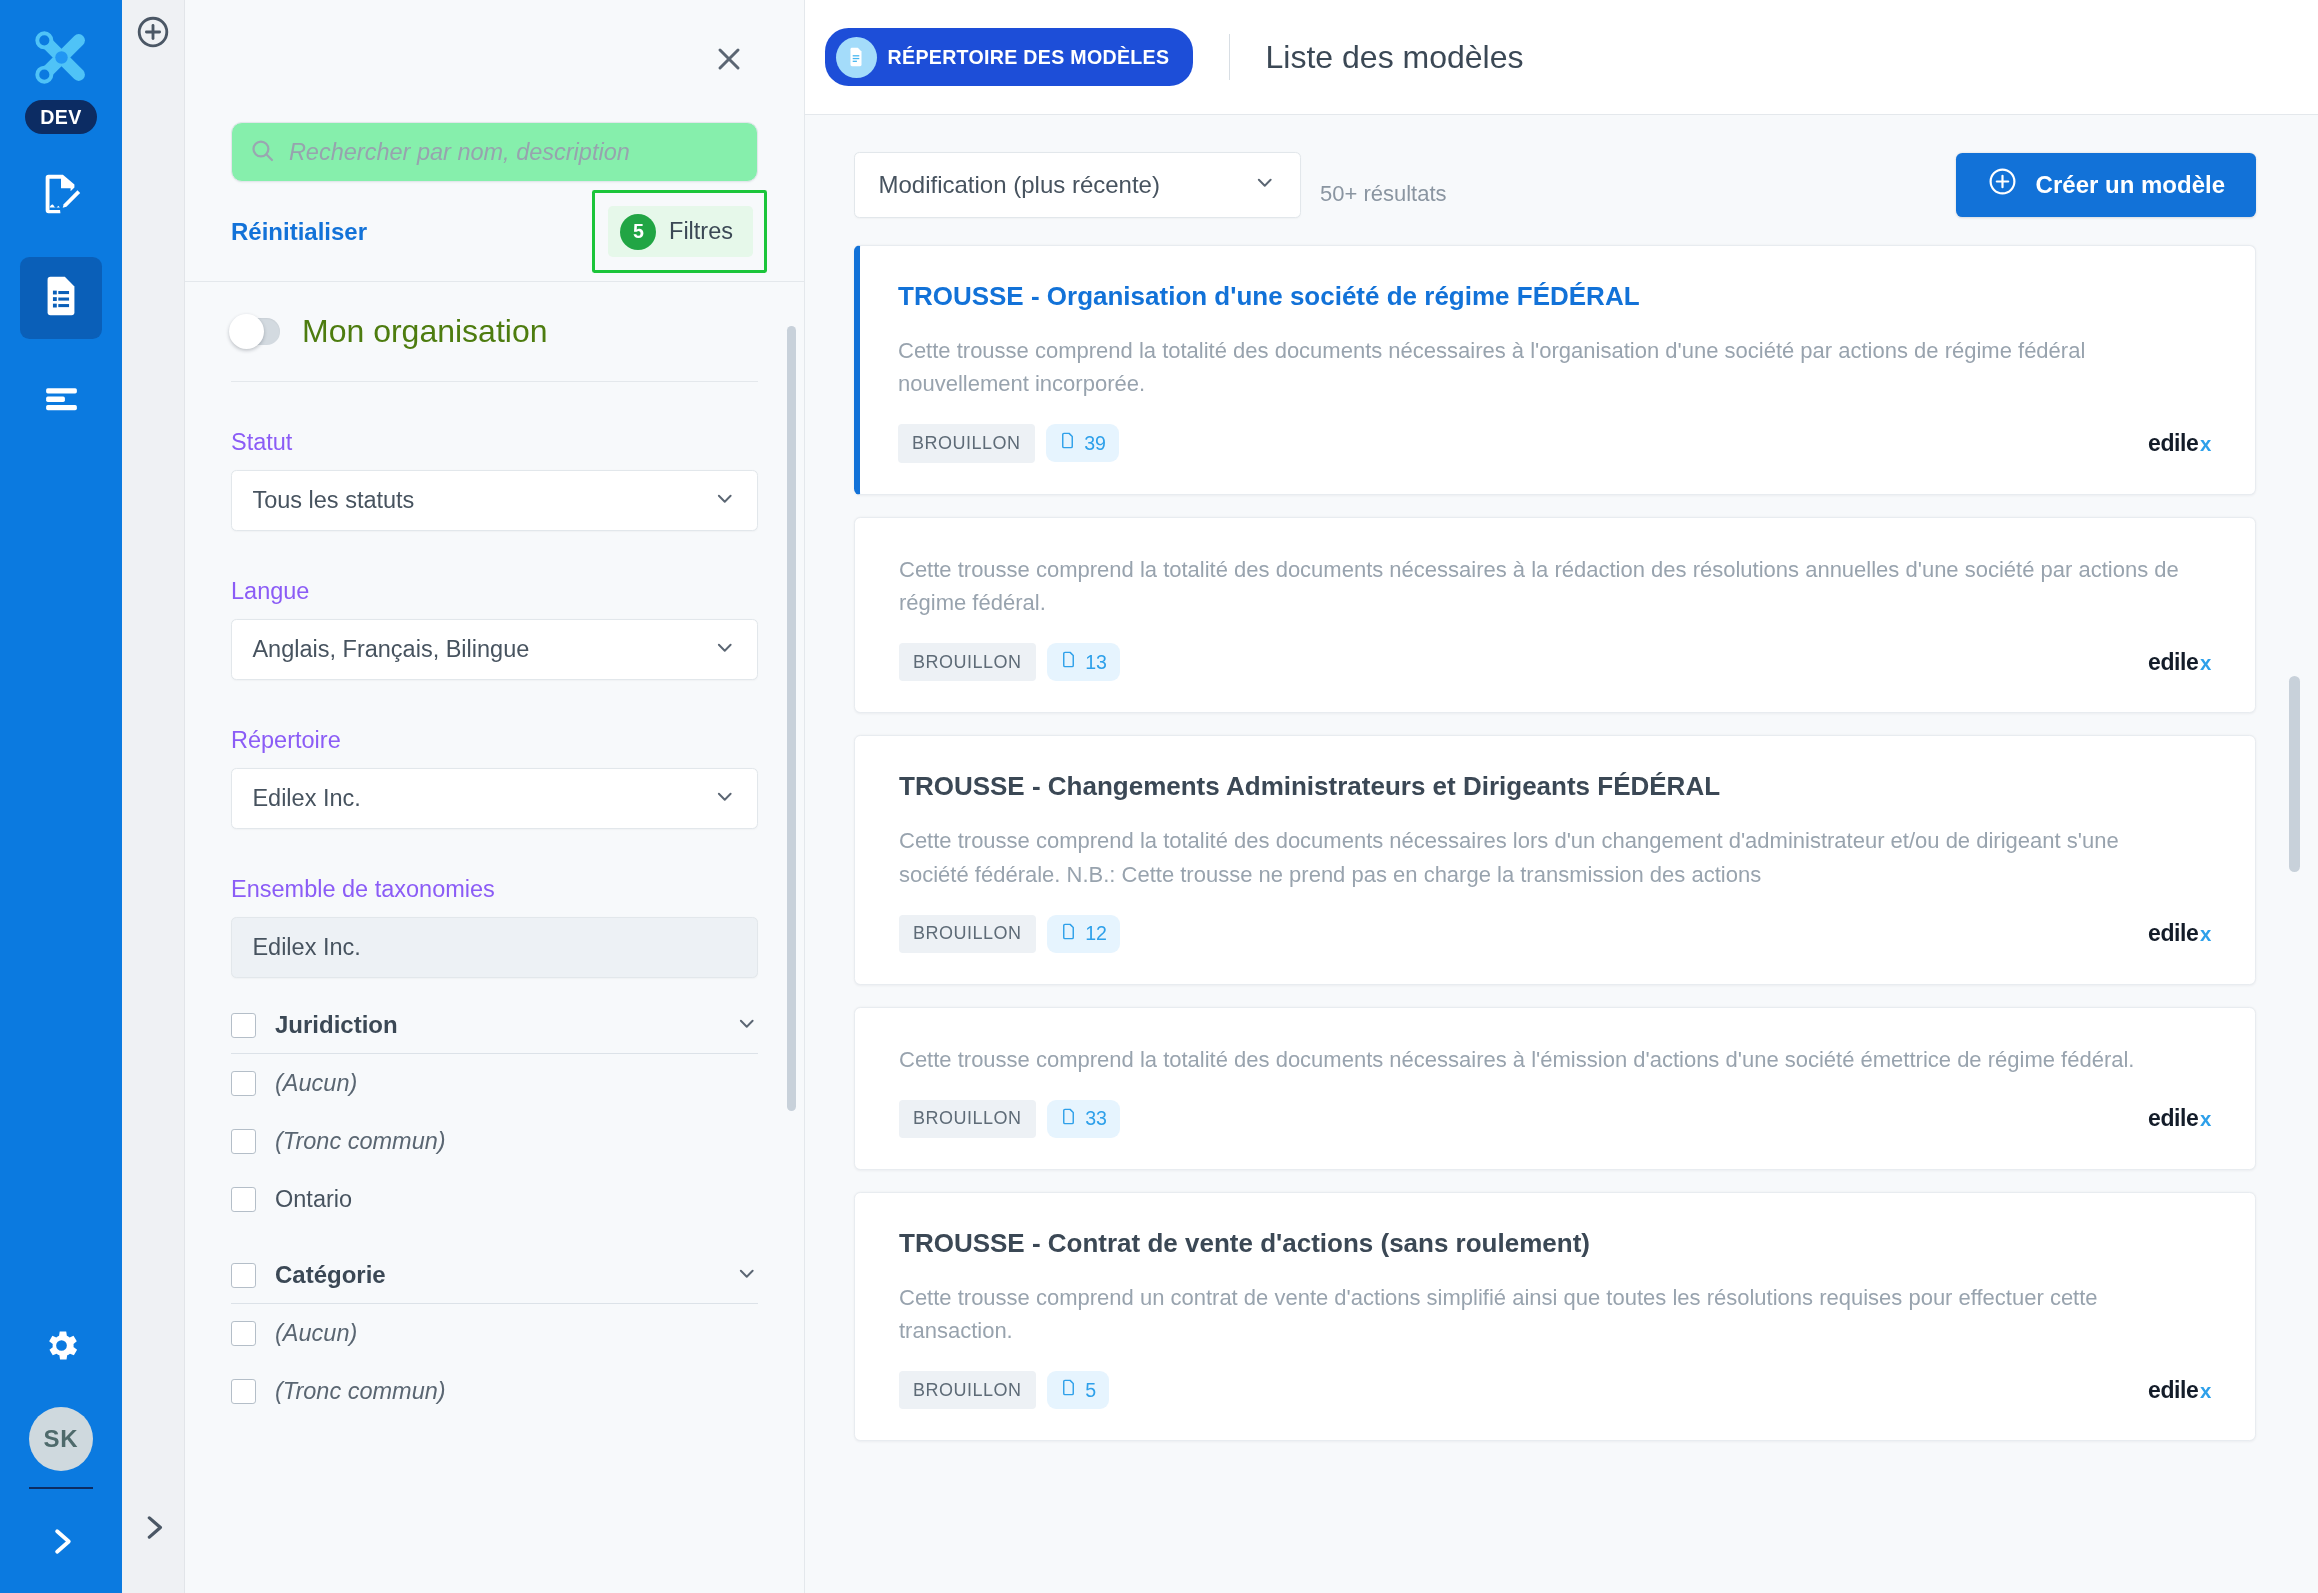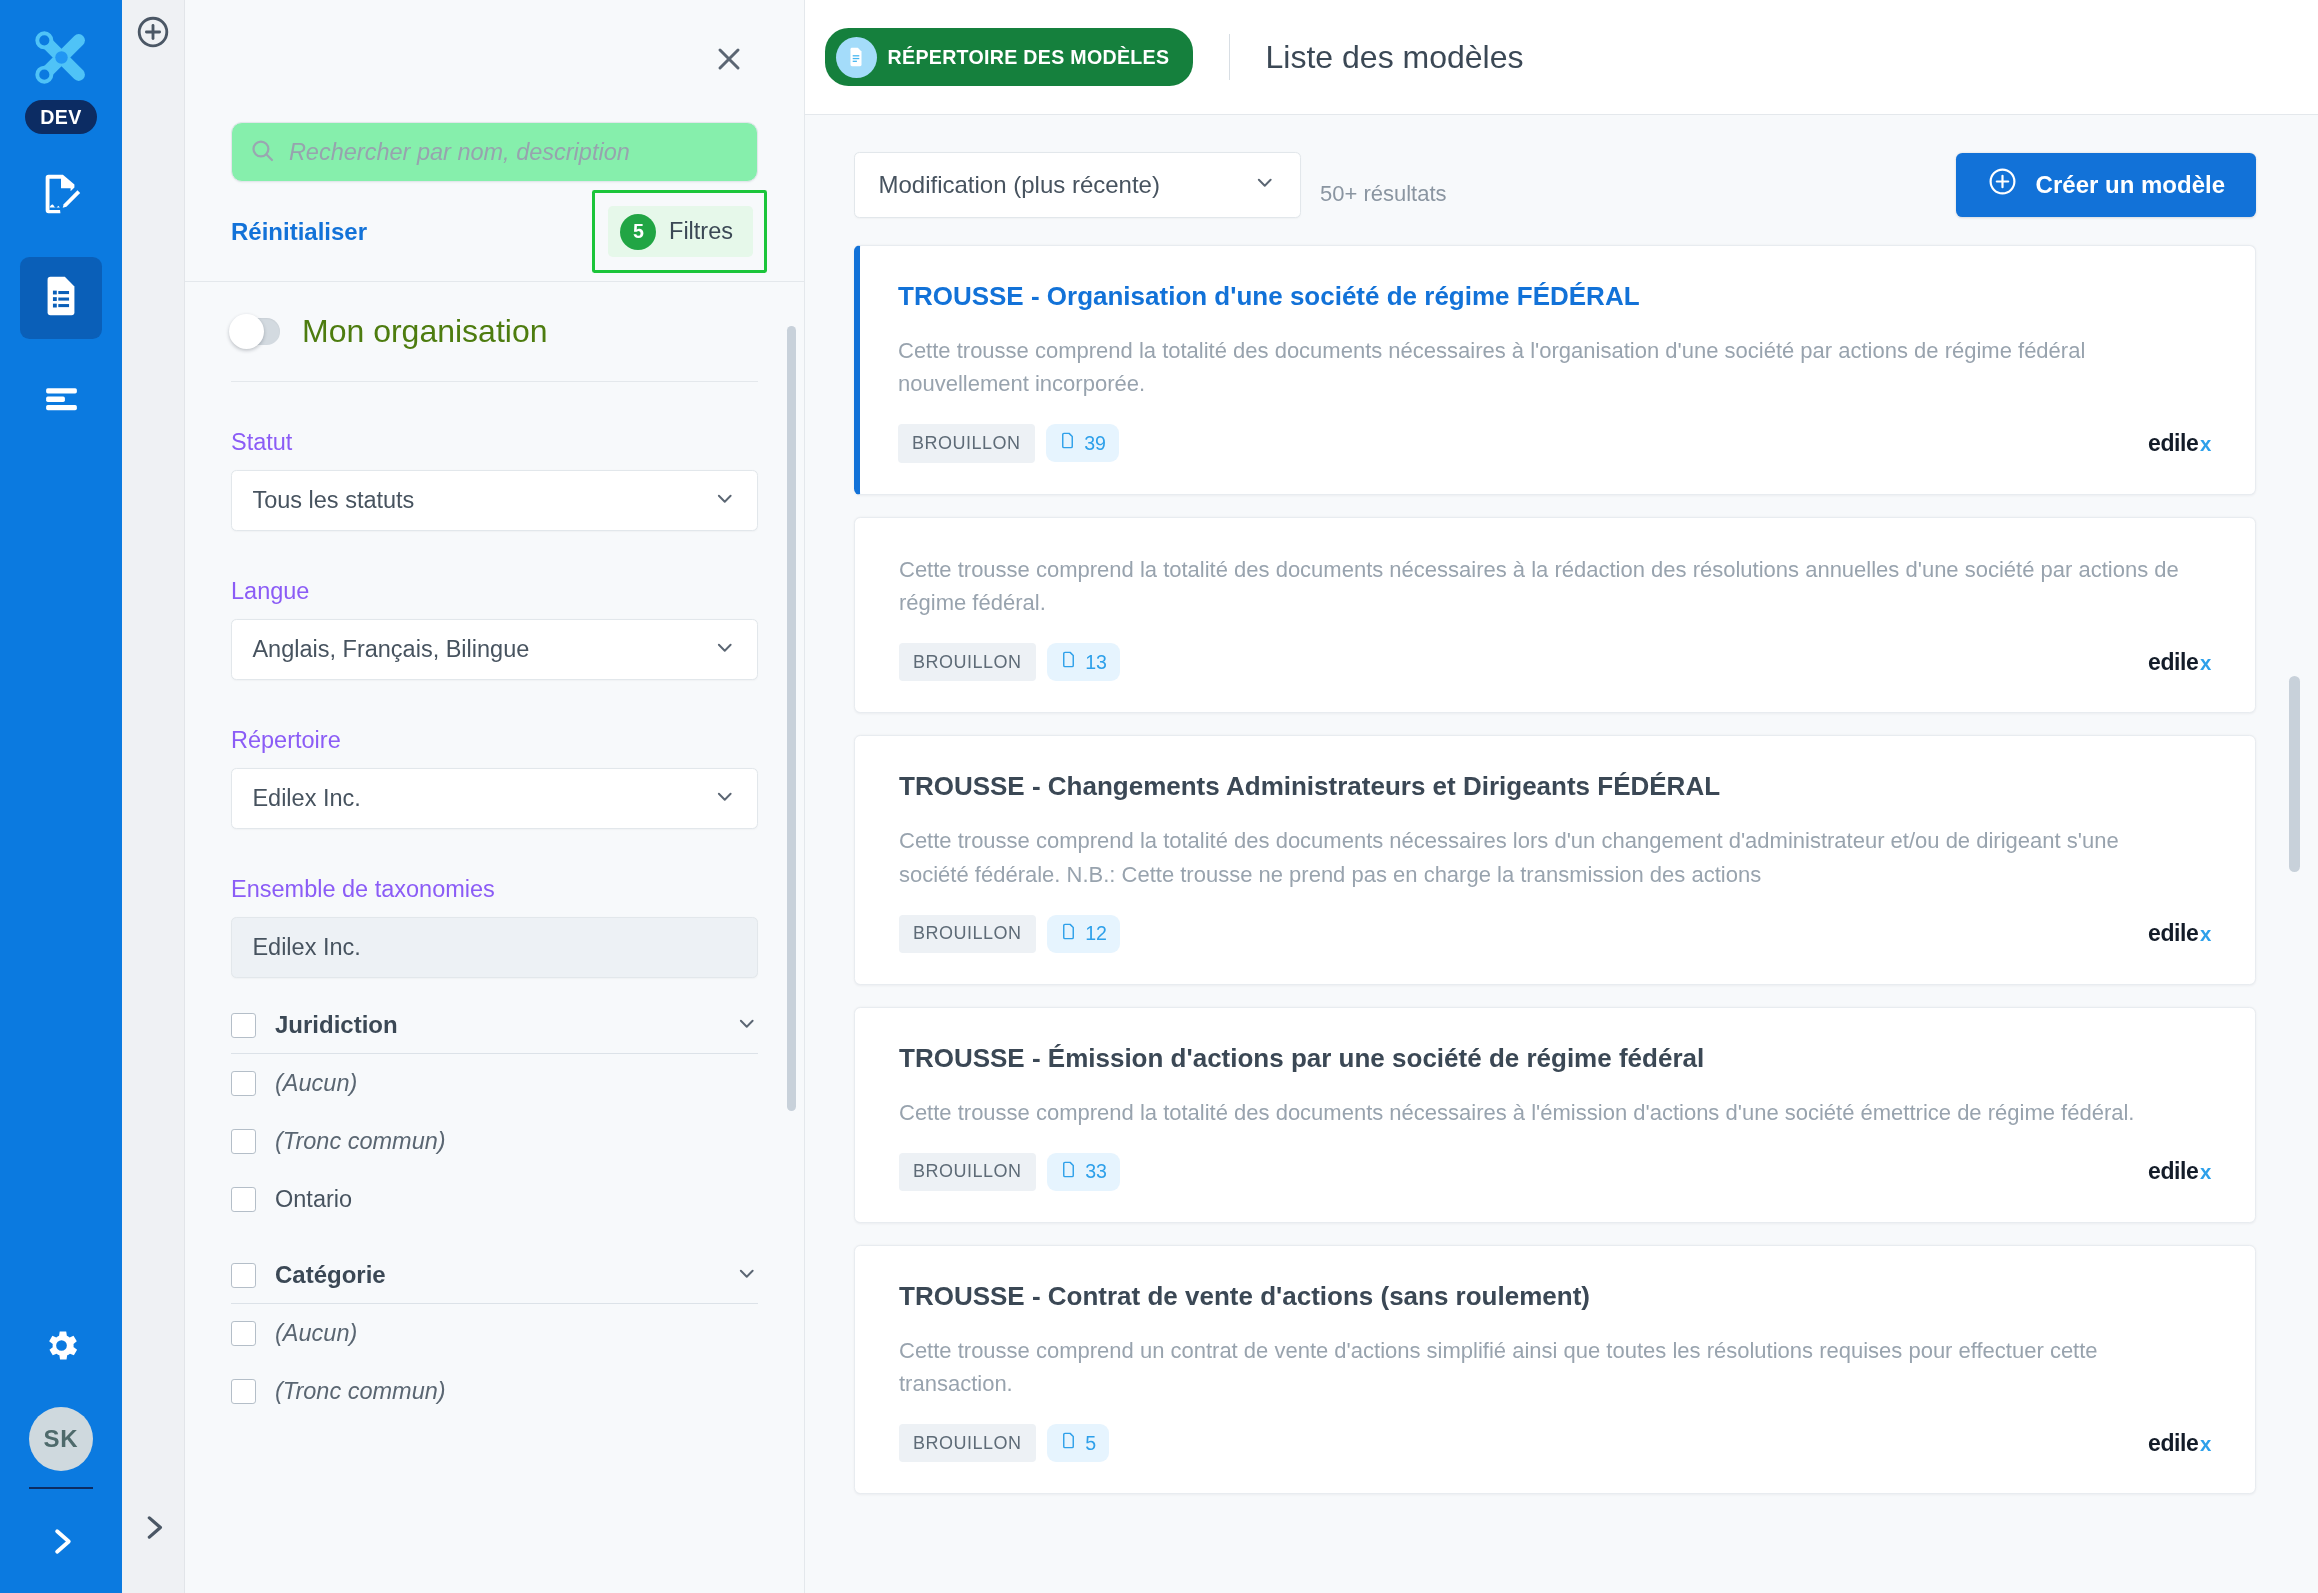--- a/index.html
+++ b/index.html
@@ -175,21 +175,21 @@
     flex: 1 1 auto; height: 1593px;
     background: #F7F9FB; position: relative;
     display: flex; flex-direction: column;
   }
   .topbar {
     height: 115px; background: #fff;
     border-bottom: 0.8px solid #E4E8EC;
     display: flex; align-items: center; padding-left: 20.4px;
   }
   .crumb-pill {
-    background: #15803d; border-radius: 23.5px;
+    background: #1d4ed8; border-radius: 23.5px;
     display: flex; align-items: center; gap: 11px;
     padding: 8.6px 23.5px 8.6px 10.2px;
   }
   .crumb-ico {
     width: 41px; height: 41px; border-radius: 50%;
     background: #A4DCFA;
     display: flex; align-items: center; justify-content: center;
   }
   .crumb-text {
     color: #fff; font-size: 19.6px; font-weight: bold; letter-spacing: 0.3px;
@@ -572,21 +572,20 @@
               <span>12</span>
             </span>
             <span class="brand">
               <span>edile</span>
                 <span class="x">x</span>
             </span>
           </div>
         </div>
 
         <div class="card">
-          <div class="card-title">TROUSSE - Émission d'actions par une société de régime fédéral</div>
           <div class="card-desc">Cette trousse comprend la totalité des documents nécessaires à l'émission d'actions d'une société émettrice de régime fédéral.</div>
           <div class="card-foot">
             <span class="badge-status">BROUILLON</span>
             <span class="badge-docs">
               <span>
                 <svg width="19" height="19" viewBox="0 0 24 24" fill="none" stroke="#2EA0EA" stroke-width="1.8" stroke-linejoin="round">
                   <path d="M14 3H7.5A1.5 1.5 0 0 0 6 4.5v15A1.5 1.5 0 0 0 7.5 21h9a1.5 1.5 0 0 0 1.5-1.5V7z"></path>
                 </svg>
               </span>
               <span>33</span>

